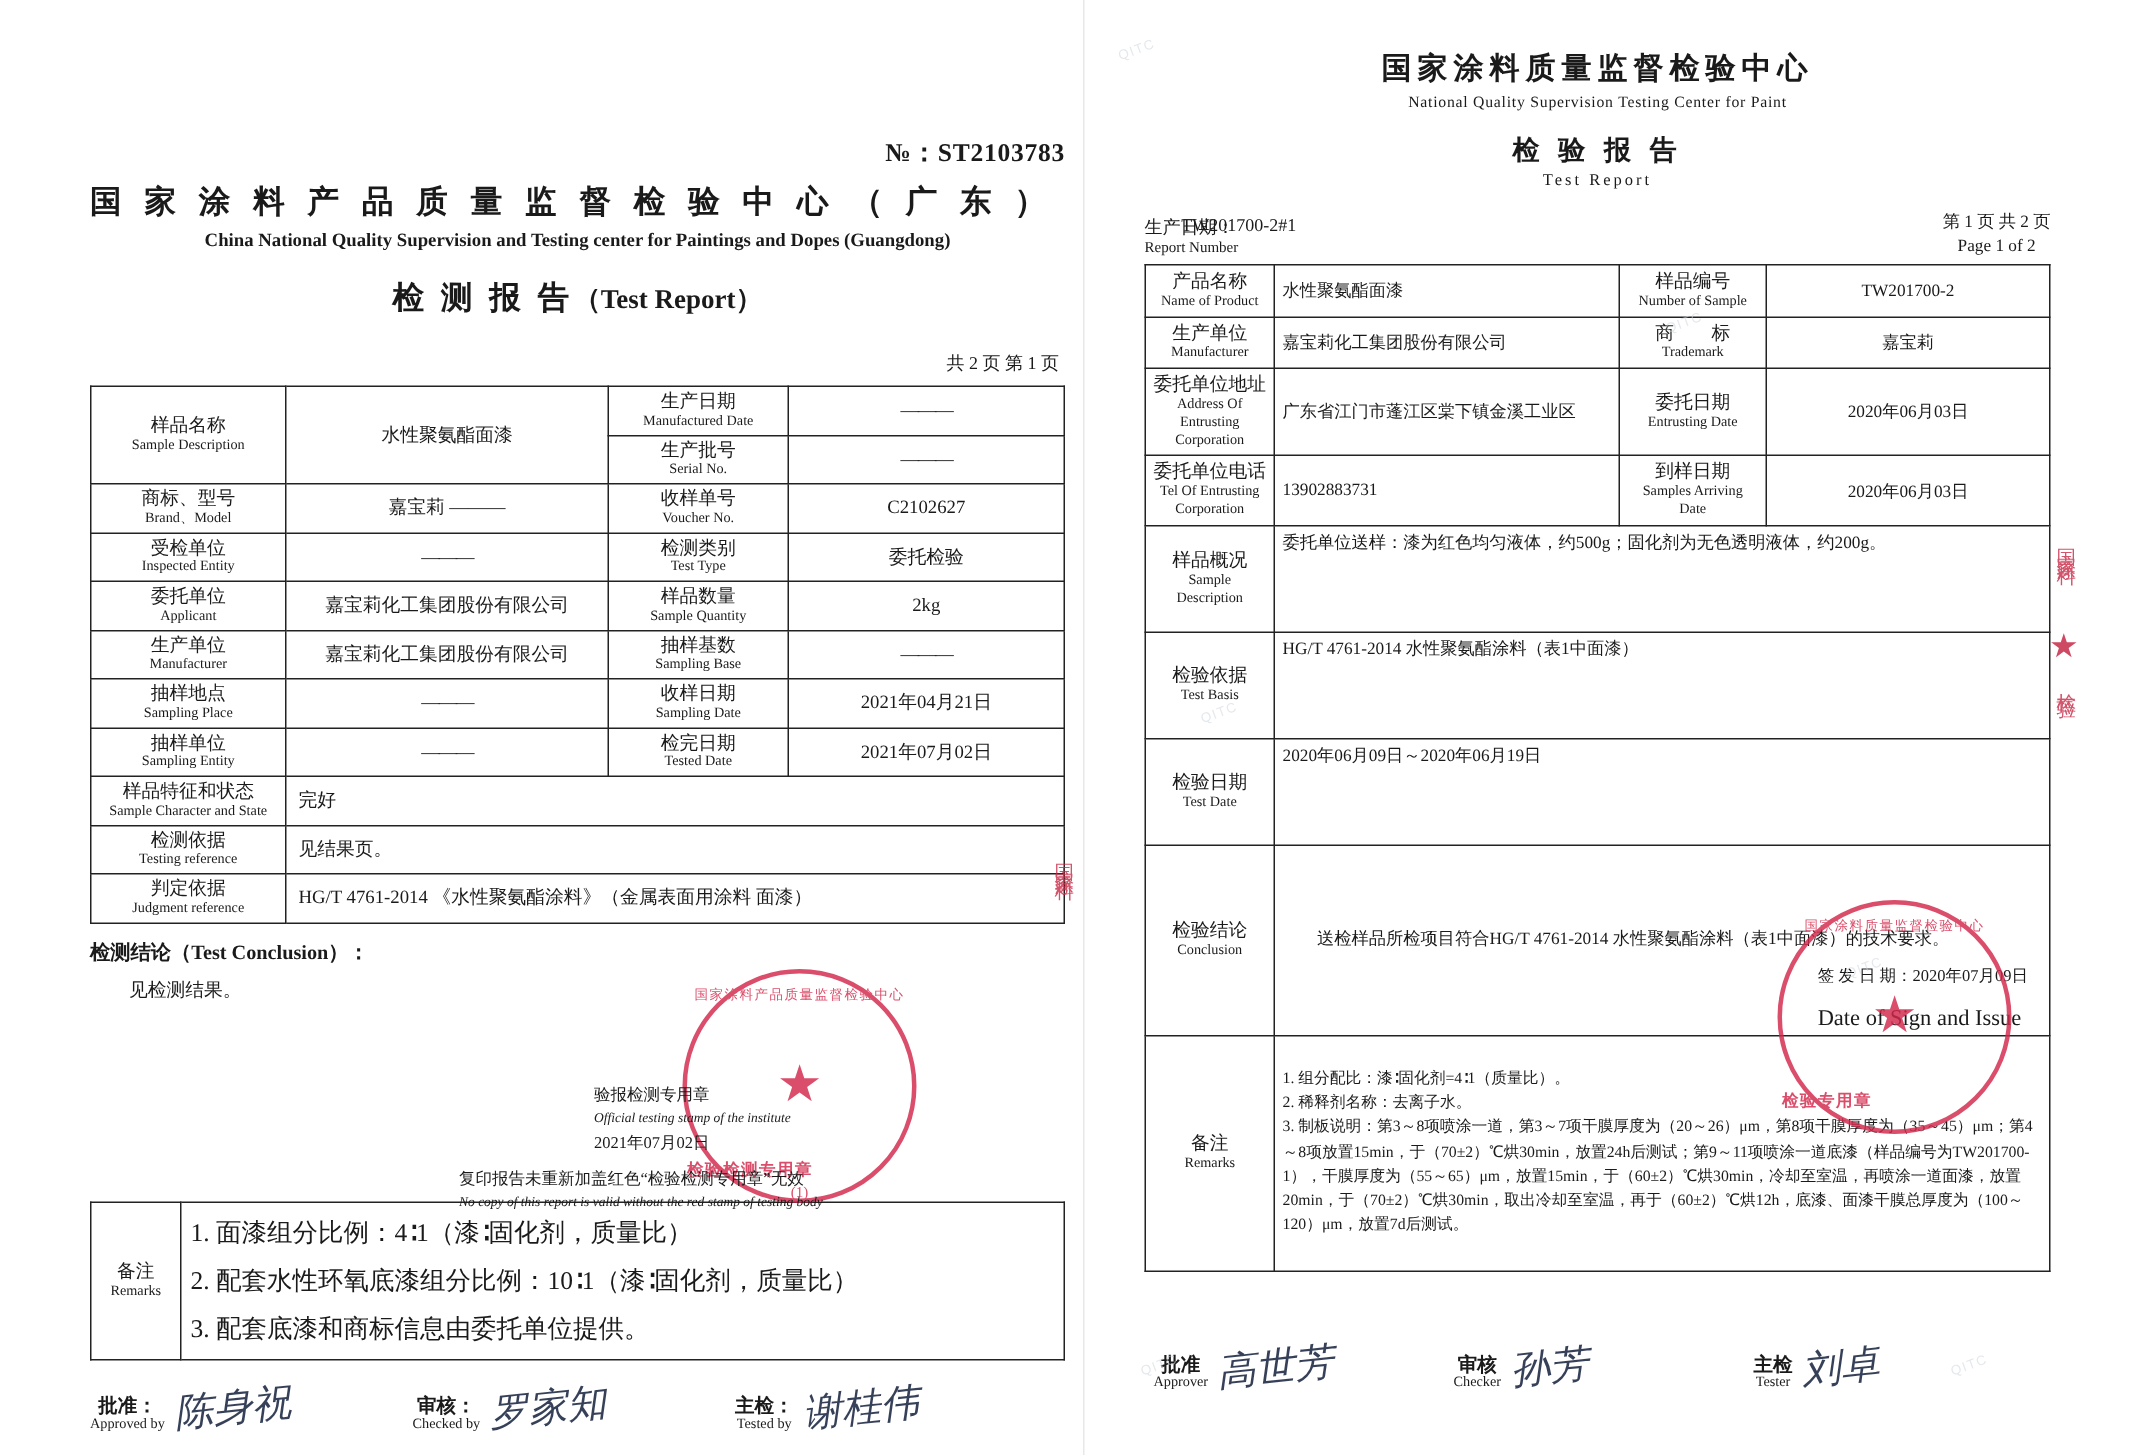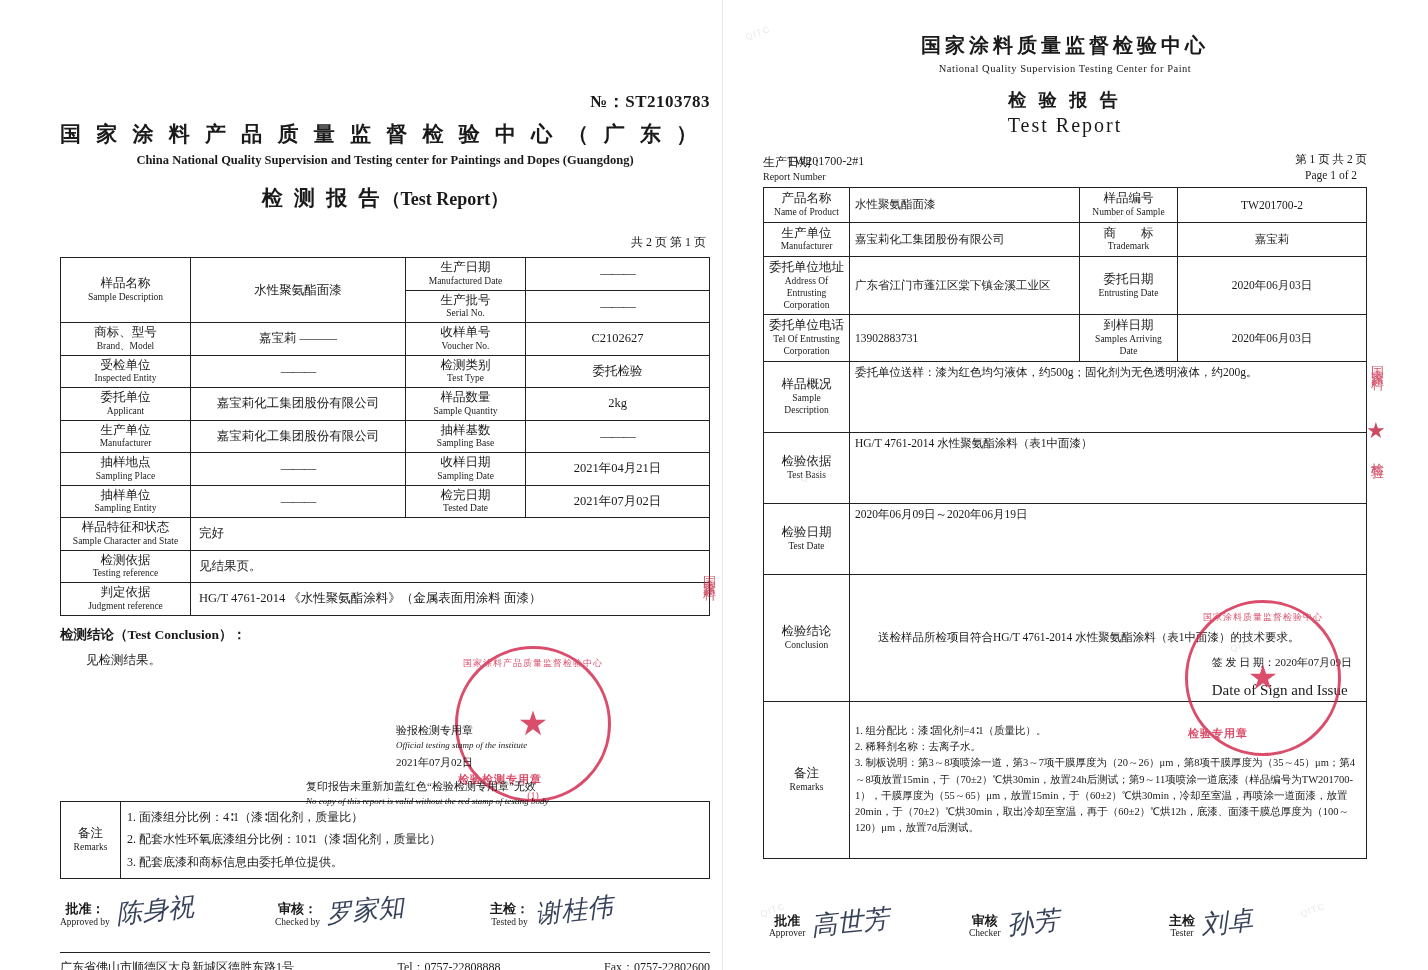--- a/index.html
+++ b/index.html
@@ -65,42 +65,42 @@
   .seal-text-top{
     position:absolute;top:8px;left:0;right:0;text-align:center;font-size:9px;letter-spacing:1px;
   }
   .seal-text-bot{
     position:absolute;bottom:12px;left:0;right:0;text-align:left;font-size:11px;letter-spacing:1px;font-weight:bold;
   }
   .seal-num{position:absolute;bottom:-2px;left:0;right:0;text-align:center;font-size:10px;}
 
   .remarks-tbl{border-collapse:collapse;width:100%;table-layout:fixed;font-size:12px;}
   .remarks-tbl td{border:1px solid #222;padding:4px 6px;vertical-align:middle;}
-  .remarks-tbl .rm-list{line-height:1.9;font-size:12px;}
+  .remarks-tbl .rm-list{line-height:1.9;font-size:17px;}
 
   .sign-row{display:flex;margin-top:14px;font-size:12px;align-items:flex-end;}
   .sign-item{display:flex;align-items:flex-end;}
   .sign-lbl{line-height:1.2;text-align:center;}
   .sign-lbl .cn{display:block;font-size:13px;font-weight:bold;}
   .sign-lbl .en{display:block;font-size:9.5px;}
   .hand{
     font-family:"DejaVu Serif", serif;font-style:italic;font-size:26px;
     color:#14213d;margin-left:6px;transform:rotate(-6deg);white-space:nowrap;
     opacity:.85;
   }
   .footer-left{
     border-top:1.5px solid #222;margin-top:24px;padding-top:6px;
     font-size:12px;display:flex;justify-content:space-between;
   }
 
   
   .r-title-cn{text-align:center;font-size:20px;font-weight:bold;letter-spacing:4px;margin-top:24px;}
   .r-title-en{text-align:center;font-size:10.5px;margin-top:4px;letter-spacing:.5px;}
   .r-title2-cn{text-align:center;font-size:18px;font-weight:bold;letter-spacing:4px;margin-top:14px;}
-  .r-title2-en{text-align:center;font-size:20px;margin-top:2px;letter-spacing:2px;}
+  .r-title2-en{text-align:center;font-size:11px;margin-top:2px;letter-spacing:2px;}
   .r-head{display:flex;justify-content:space-between;align-items:flex-end;margin-top:14px;font-size:11px;}
   .r-head .lblbox{line-height:1.3;}
   .r-head .lblbox .cn{display:block;font-size:12px;}
   .r-head .lblbox .en{display:block;font-size:10px;}
   .r-head .pages{text-align:center;line-height:1.4;font-size:11.5px;}
 
   table.rmain{border-collapse:collapse;width:100%;table-layout:fixed;font-size:11.5px;margin-top:4px;}
   table.rmain td{border:1px solid #222;padding:3px 5px;vertical-align:middle;}
   table.rmain td.lbl{text-align:center;}
   table.rmain td.v{text-align:left;font-size:11.5px;}

